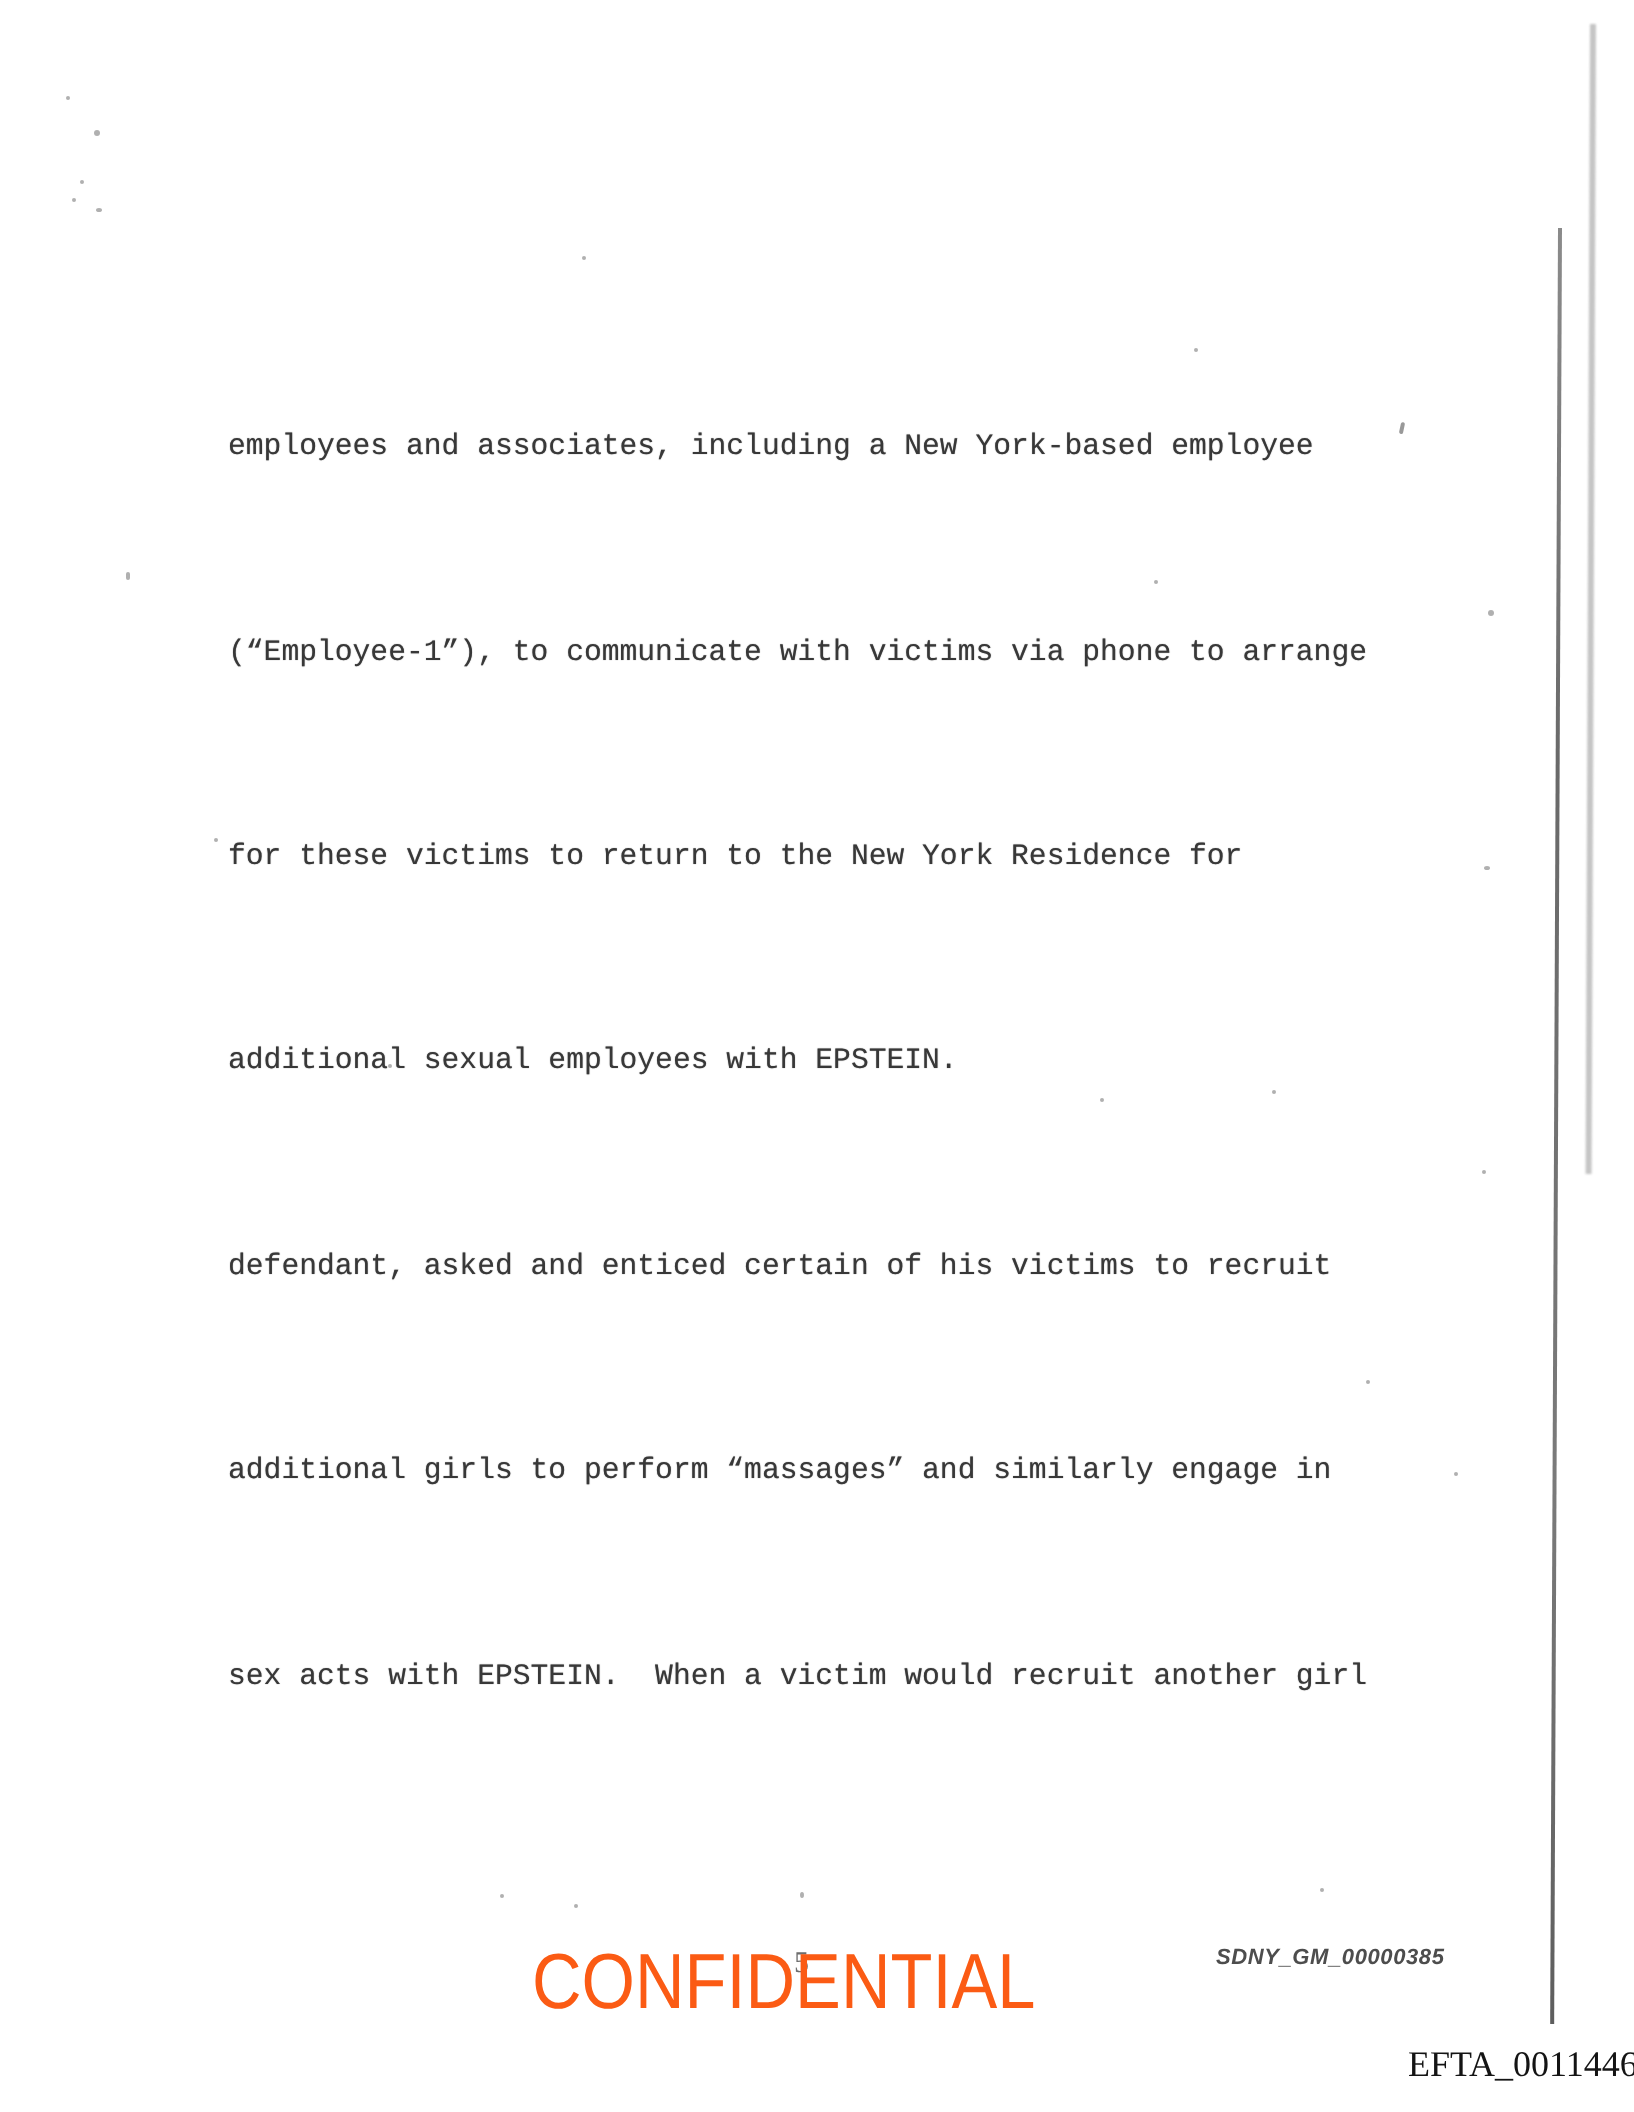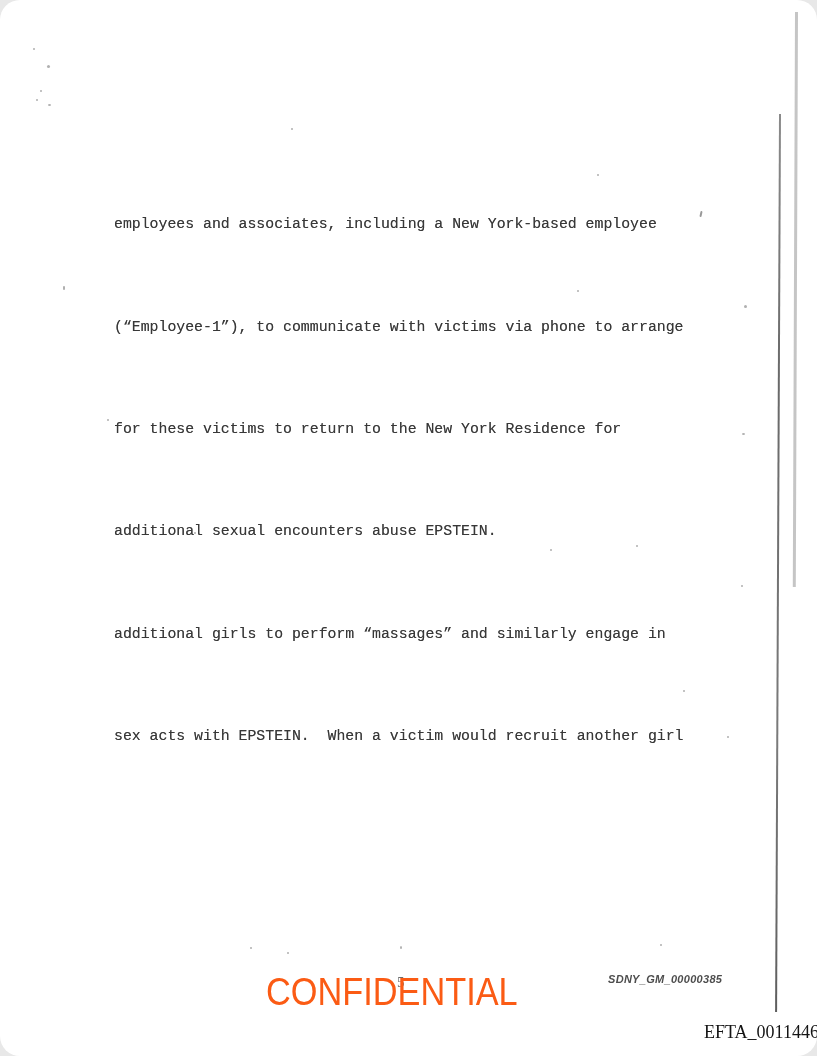--- a/index.html
+++ b/index.html
@@ -2,21 +2,20 @@
 <html><head>
 <meta charset="utf-8">
 <style>
   html,body{margin:0;padding:0;background:#e8e8e8;}
   .page{
     position:relative;
     width:817px;height:1056px;
     background:#ffffff;
     overflow:hidden;
     font-family:"Liberation Sans", sans-serif;
-    border-radius:20px;
   }
   
   .text-block{
     position:absolute;
     left:114px;top:139px;
     font-family:"Liberation Mono","DejaVu Sans Mono",monospace;
     font-size:14.83px;
     line-height:34.13px;
     white-space:pre;
     color:#383838;
@@ -94,21 +93,22 @@
 </style>
 </head>
 <body>
 
 <div class="page">
 
   <div class="text-block">
     <div class="line">employees and associates, including a New York-based employee</div>
     <div class="line">(“Employee-1”), to communicate with victims via phone to arrange</div>
     <div class="line">for these victims to return to the New York Residence for</div>
-    <div class="line">additional sexual encounters abuse EPSTEIN.</div>
+    <div class="line">additional sexual employees with EPSTEIN.</div>
+    <div class="line">defendant, asked and enticed certain of his victims to recruit</div>
     <div class="line">additional girls to perform “massages” and similarly engage in</div>
     <div class="line">sex acts with EPSTEIN.  When a victim would recruit another girl</div>
     
     
     
     
     
     
     
     

